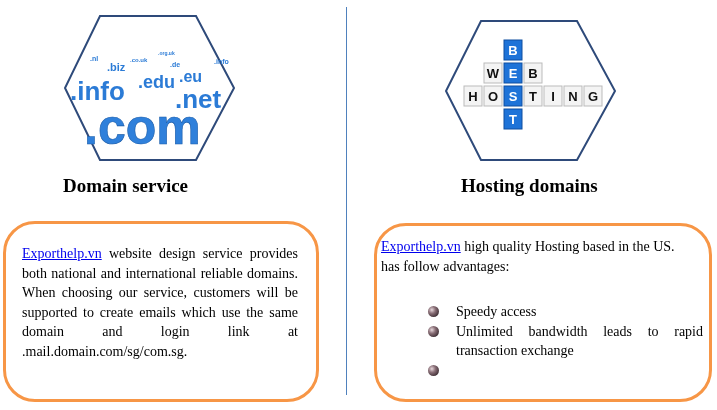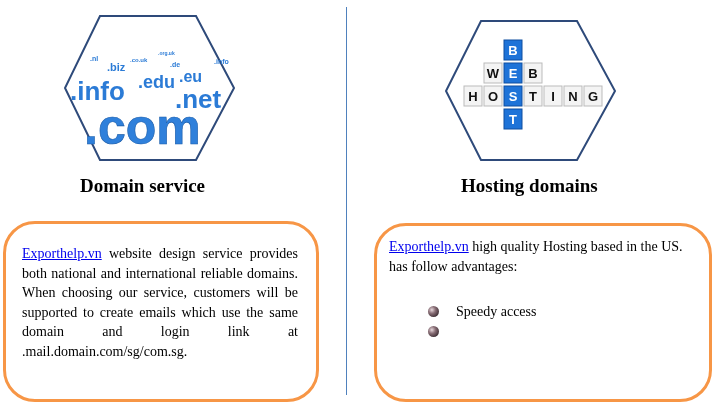--- a/index.html
+++ b/index.html
@@ -63,28 +63,29 @@
       <text x="70" y="37" fill="#fff">B</text>
     <rect x="61" y="45" width="18" height="20" fill="#1E73D8" stroke="#0f4fa0"></rect>
       <text x="70" y="60" fill="#fff">E</text>
     <rect x="61" y="68" width="18" height="20" fill="#1E73D8" stroke="#0f4fa0"></rect>
       <text x="70" y="83" fill="#fff">S</text>
     <rect x="61" y="91" width="18" height="20" fill="#1E73D8" stroke="#0f4fa0"></rect>
       <text x="70" y="106" fill="#fff">T</text>
   </g>
 </svg>
 
-<div class="title" style="left:80px;top:175px;">Domain service</div>
+<div class="title" style="left:63px;top:175px;">Domain service</div>
 <div class="title" style="left:461px;top:175px;">Hosting domains</div>
 
 <div class="box" style="left:3px;top:221px;width:316px;height:181px;"></div>
 <div class="para" style="left:22px;top:244px;width:276px;">
   <a href="#">Exporthelp.vn</a><span> website design service provides both national and international reliable domains. When choosing our service, customers will be supported to create emails which use the same domain and login link at .mail.domain.com/sg/com.sg.</span>
 </div>
 
 <div class="box" style="left:374px;top:223px;width:338px;height:179px;"></div>
-<div class="para" style="left:389px;top:237px;width:300px;text-align:left;">
+<div class="para" style="left:381px;top:237px;width:300px;text-align:left;">
   <a href="#">Exporthelp.vn</a><span> high quality Hosting based in the US. has follow advantages:</span>
 </div>
 <ul class="bul" style="left:412px;top:290px;width:279px;">
   <li><span class="ball"></span><span>Speedy access</span></li>
+  <li><span class="ball"></span><span>Unlimited bandwidth leads to rapid transaction exchange</span></li>
   <li><span class="ball"></span></li>
 </ul>
 
 </body></html>

